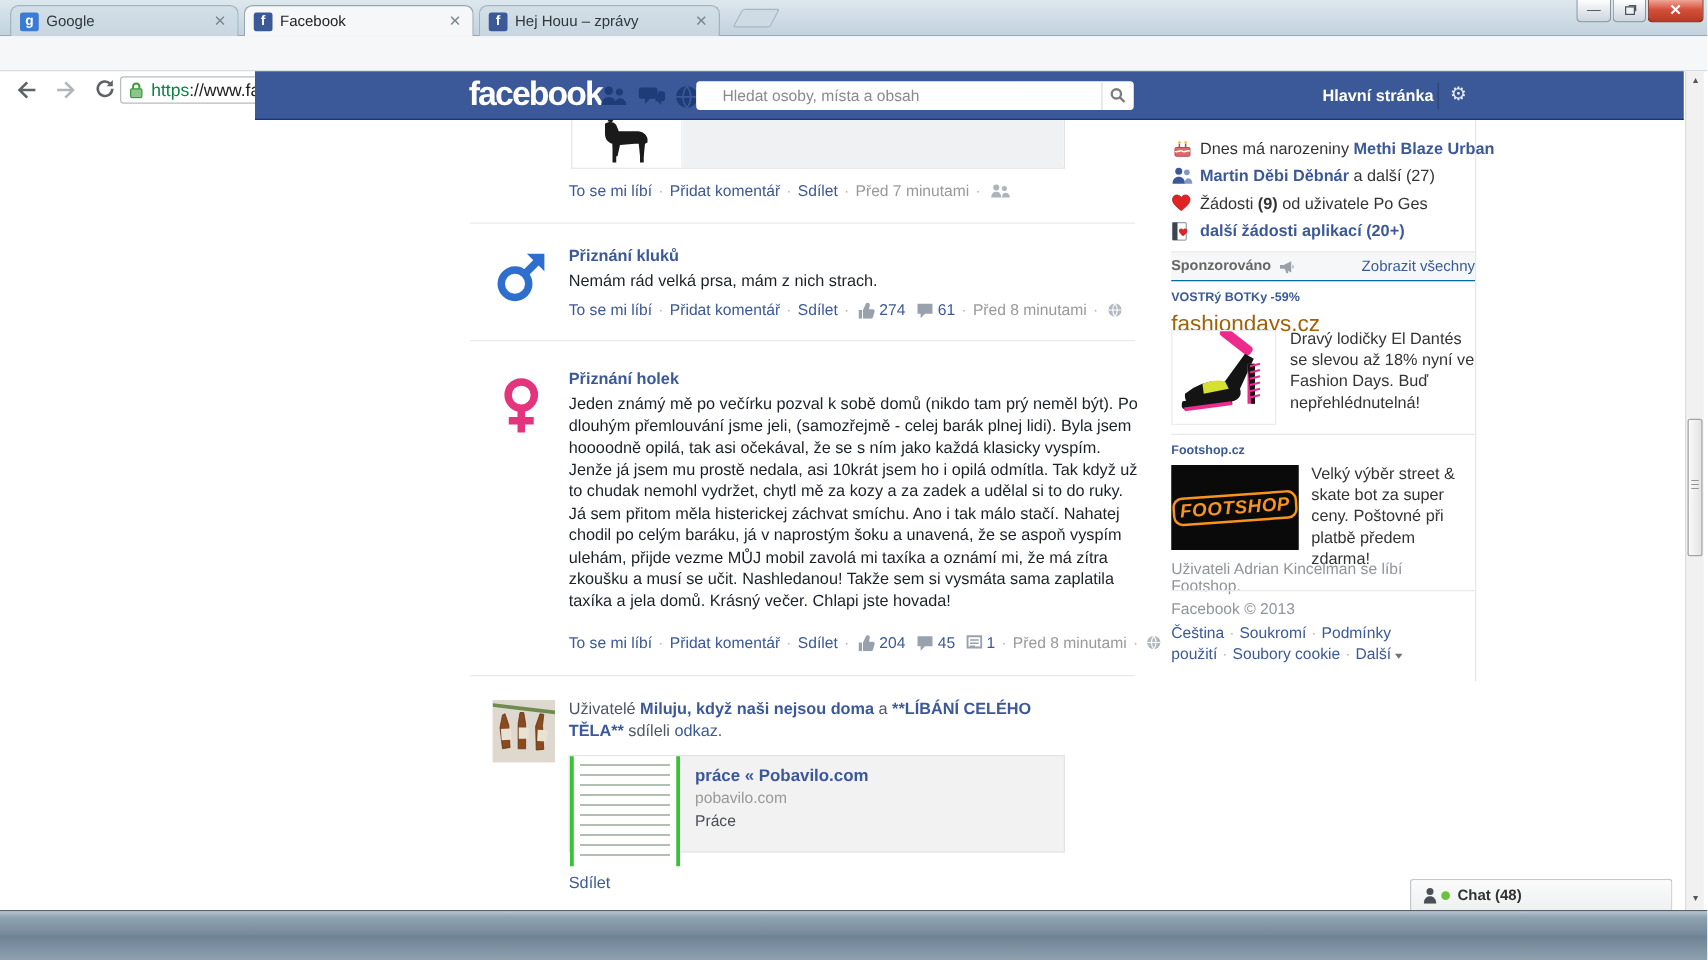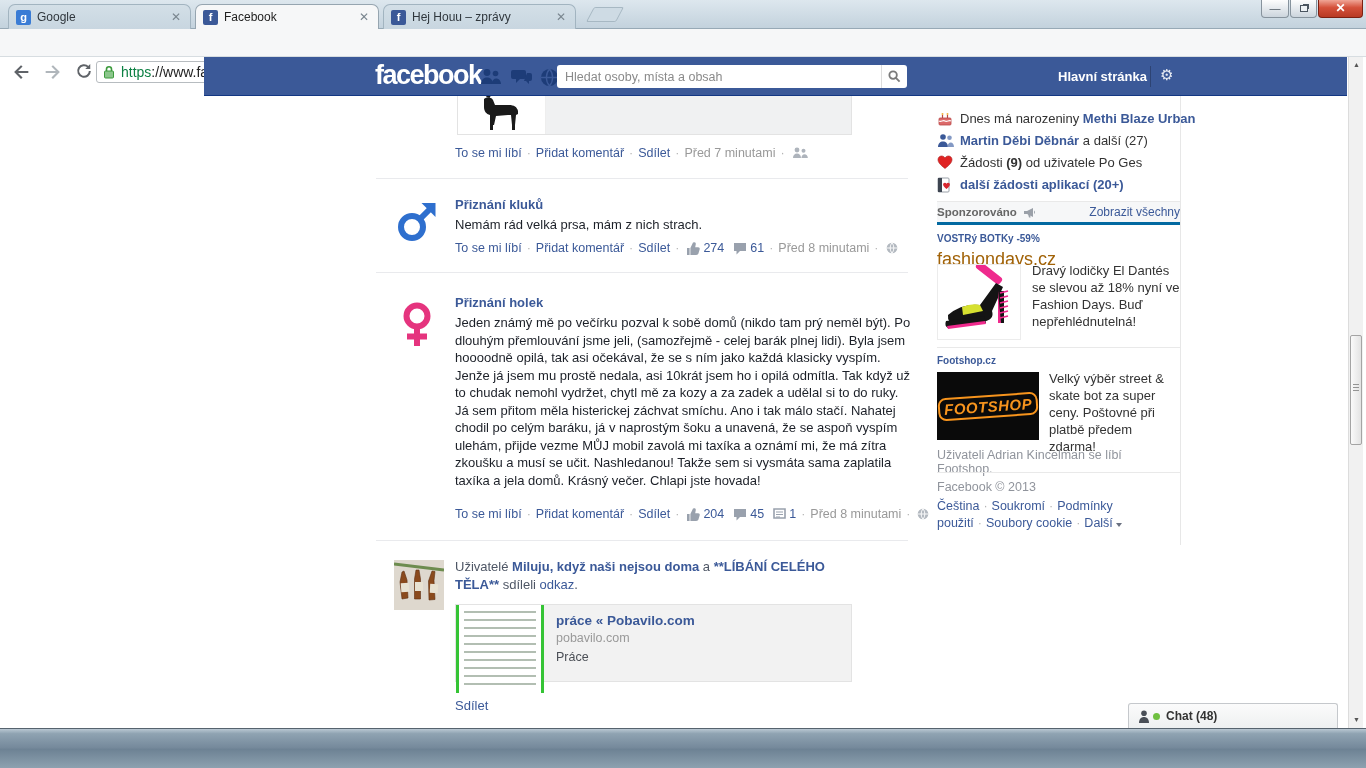--- a/index.html
+++ b/index.html
@@ -44,21 +44,21 @@
   #menu-btn i { height:3px; background:#5f6a72; border-radius:1px; }
 
   
   #fb-header { left:204px; top:57px; width:1143px; height:39px; background:#3b5998;
     border-bottom:1px solid #133783; }
   #fb-logo { left:171px; top:3px; color:#fff; font-size:27px; font-weight:bold; letter-spacing:-1.5px; }
   .jewel { top:11px; width:22px; height:18px; }
   .jewel svg { fill:#1d3c78; }
   #fb-search { left:353px; top:8px; width:350px; height:23px; background:#fff; border-radius:3px;
     display:flex; align-items:center; overflow:hidden; }
-  #fb-search input { border:none; outline:none; flex:1; font-size:12.5px; padding:0 8px;
+  #fb-search input { border:none; outline:none; flex:1; font-size:12.5px; padding:0 21px;
     font-family:"Liberation Sans",sans-serif; color:#333; }
   #fb-search input::placeholder { color:#8a8a8a; }
   #fb-search-btn { width:26px; height:23px; border-left:1px solid #ddd; display:flex;
     align-items:center; justify-content:center; }
   #home-link { left:854px; top:12px; color:#fff; font-weight:bold; font-size:13px; }
   #header-sep { left:946px; top:9px; width:1px; height:21px; background:#2d4373; }
   #gear { left:956px; top:9px; color:#e7ebf3; font-size:15px; }
 
   
   .feed-divider { left:376px; width:532px; height:1px; background:#e9eaed; }
@@ -98,21 +98,21 @@
 
   
   #rightcol { left:937px; top:96px; width:243px; }
   .note-row { position:absolute; left:0; width:243px; height:20px; font-size:13px; color:#333;
     white-space:nowrap; }
   .note-row .nicon { position:absolute; left:0; top:1px; width:17px; height:16px; }
   .note-row .ntext { position:absolute; left:23px; top:1px; }
   .note-row b { color:#3b5998; }
   .note-row a { text-decoration:none; }
   #sponsored-band { position:absolute; left:0; top:105px; width:243px; height:24px;
-    background:#f6f7f8; border-top:1px solid #e9e9e9; border-bottom:3px solid #0369a1;
+    background:#f6f7f8; border-top:1px solid #e9e9e9; border-bottom:1px solid #0369a1;
     display:flex; align-items:center; }
   #sponsored-label { font-size:11.5px; font-weight:bold; color:#666; }
   #seeall-link { margin-left:auto; font-size:12px; color:#3b5998; text-decoration:none; }
   .ad-title { position:absolute; left:0; font-size:10px; font-weight:bold; color:#3b5998; text-decoration:none; }
   .ad-domain { position:absolute; left:0; font-size:18px; color:#a16207; }
   .ad-body { position:absolute; font-size:13px; color:#333; line-height:17px; }
   .ad-social { position:absolute; left:0; width:243px; font-size:12.5px; color:#90949c; }
   .side-divider { position:absolute; left:0; width:243px; height:1px; background:#e9e9e9; }
   #ad1-img { position:absolute; left:0; top:168px; width:84px; height:76px; background:#fff;
     border:1px solid #ececec; }
@@ -404,21 +404,21 @@
     <div id="attach-meta">
       <a href="#" id="attach-title" style="text-decoration:none;display:block;">práce « Pobavilo.com</a>
       <div id="attach-domain">pobavilo.com</div>
       <div id="attach-desc">Práce</div>
     </div>
   </div>
   <a href="#" class="share-link" style="top:146px;">Sdílet</a>
 </div>
 
 <div id="rightcol" class="abs">
-  <div class="note-row" style="top:14px;">
+  <div class="note-row" style="top:14px;text-align:center;">
     <span class="nicon">
       <svg width="16" height="16" viewBox="0 0 16 16">
           <rect x="2" y="7" width="12" height="7" rx="1" fill="#dc6a6a" stroke="#b84848" stroke-width=".8"></rect>
           <path d="M2 10c2 1.4 4-1.4 6 0s4-1.4 6 0" stroke="#fff" stroke-width="1.2" fill="none"></path>
           <path d="M5.5 4v3M10.5 4v3" stroke="#b84848" stroke-width="1.2"></path>
           <circle cx="5.5" cy="3" r="1" fill="#f2b13d"></circle>
           <circle cx="10.5" cy="3" r="1" fill="#f2b13d"></circle>
         </svg>
     </span>
     <span class="ntext"><span>Dnes má narozeniny</span> <b><a href="#" style="color:#3b5998;">Methi Blaze Urban</a></b></span>

